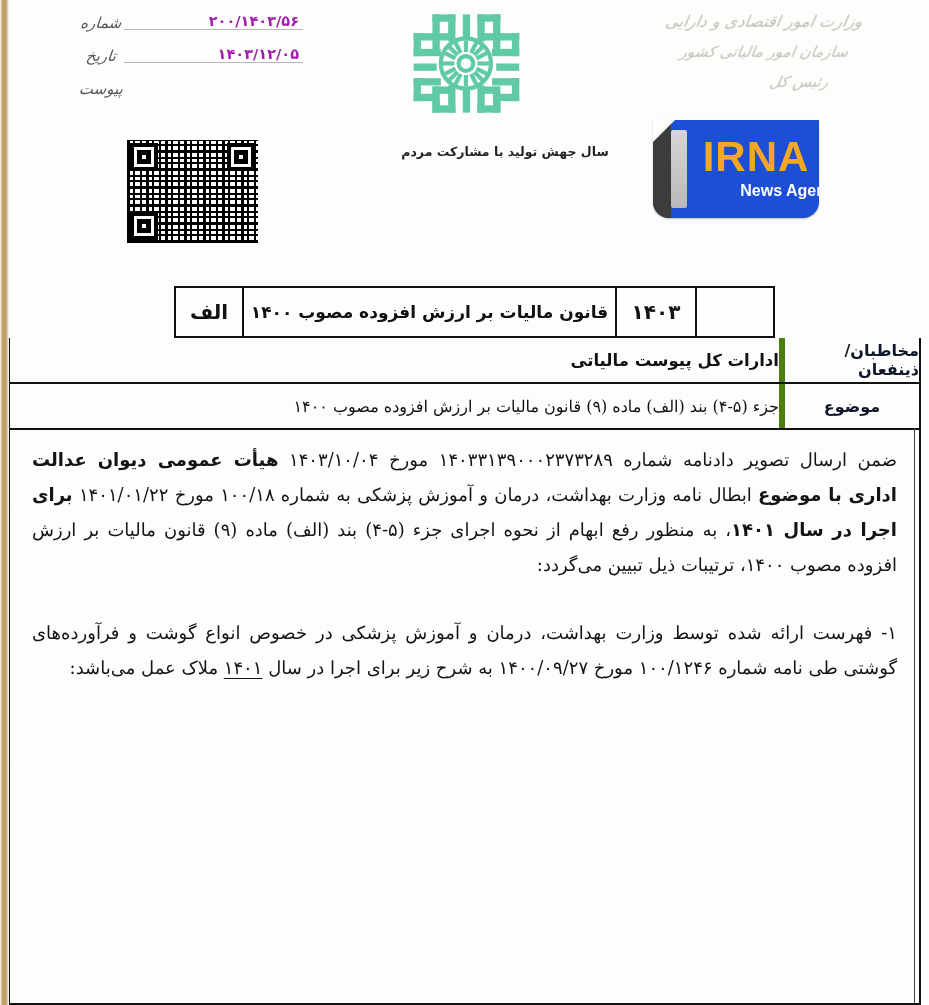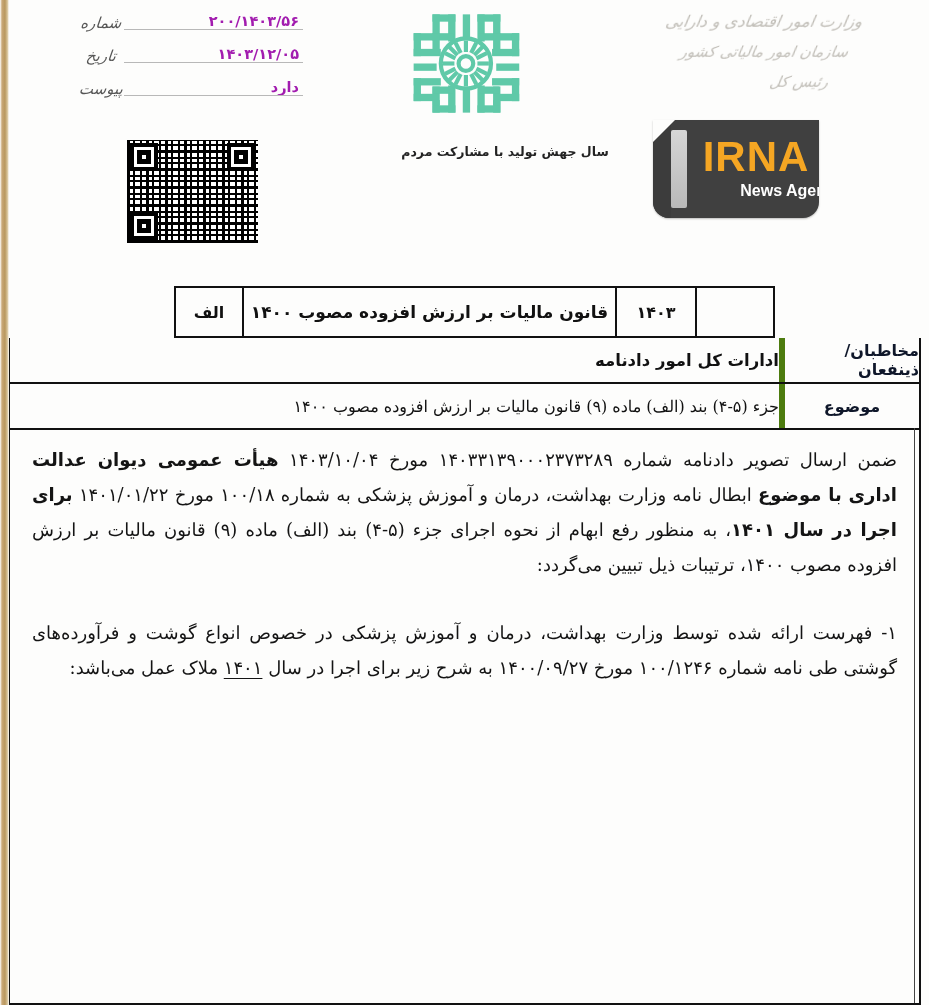--- a/index.html
+++ b/index.html
@@ -60,41 +60,41 @@
     text-align:center;opacity:.42;}
   .lh-line{font-family:"DejaVu Serif","Liberation Serif",serif;
     color:#6d6658;font-style:italic;transform:skewX(-10deg);
     letter-spacing:-1.2px;filter:blur(.35px);}
   .lh1{font-size:16px;margin-top:4px;}
   .lh2{font-size:15px;margin-top:12px;}
   .lh3{font-size:15px;margin-top:12px;margin-right:-70px;}
 
   
   .irna{position:absolute;left:653px;top:120px;width:166px;height:98px;
-    background:#404040;border-radius:0 0 16px 16px;
+    background:#1d4ed8;border-radius:0 0 16px 16px;
     box-shadow:0 1px 2px rgba(0,0,0,.25);overflow:hidden;}
   .irna::before{content:"";position:absolute;left:0;top:0;width:18px;height:98px;
     background:#3c3c3c;}
   .irna .strip{position:absolute;left:18px;top:10px;width:16px;height:78px;
     background:linear-gradient(180deg,#d6d6d6,#b9b9b9);border-radius:2px;}
   .irna .corner{position:absolute;left:0;top:0;width:0;height:0;
     border-left:22px solid #fdfdfc;border-bottom:22px solid transparent;}
   .irna .brand{position:absolute;left:44px;top:16px;width:118px;text-align:center;
     font-size:42px;line-height:42px;font-weight:700;color:#f5a623;
     font-family:"Liberation Sans",sans-serif;letter-spacing:1px;direction:ltr;}
   .irna .sub{position:absolute;left:44px;top:62px;width:118px;text-align:center;
     font-size:16px;font-weight:700;color:#ffffff;
     font-family:"Liberation Sans",sans-serif;direction:ltr;margin-left:36px;}
 
   
   .cls-table{position:absolute;left:174px;top:286px;width:601px;height:52px;
     display:flex;flex-direction:row;border:2px solid #111;box-sizing:border-box;}
   .cls-cell{border-left:2px solid #111;box-sizing:border-box;
     display:flex;align-items:center;justify-content:center;
-    font-size:16px;font-weight:700;color:#111;}
+    font-size:20px;font-weight:700;color:#111;}
   .cls-cell:last-child{border-left:none;}
   .c-empty{width:78px;}
   .c-year{width:80px;}
   .c-law{flex:1;font-size:17px;}
   .c-alef{width:66px;}
 
   
   .meta-table{position:absolute;left:8px;top:338px;width:913px;
     border:2px solid #111;border-top:none;box-sizing:border-box;}
   .mt-row{display:flex;flex-direction:row;border-bottom:2px solid #111;}
@@ -137,23 +137,20 @@
         </div>
       </div>
       <div class="meta-row">
         <div class="meta-label">تاریخ</div>
         <div class="meta-line">
           <span class="meta-val">۱۴۰۳/۱۲/۰۵</span>
         </div>
       </div>
       <div class="meta-row">
         <div class="meta-label">پیوست</div>
-        <div class="meta-line">
-          <span class="meta-val">دارد</span>
-        </div>
       </div>
     </div>
 
     <div class="qr">
       <div class="fp tl"></div>
       <div class="fp tr"></div>
       <div class="fp bl"></div>
     </div>
 
     <div class="emblem-wrap">
@@ -249,21 +246,21 @@
   <div class="cls-table">
     <div class="cls-cell c-empty"></div>
     <div class="cls-cell c-year">۱۴۰۳</div>
     <div class="cls-cell c-law">قانون مالیات بر ارزش افزوده مصوب ۱۴۰۰</div>
     <div class="cls-cell c-alef">الف</div>
   </div>
 
   <div class="meta-table">
     <div class="mt-row">
       <div class="mt-label">مخاطبان/ ذینفعان</div>
-      <div class="mt-value">ادارات کل امور دادنامه</div>
+      <div class="mt-value">ادارات کل پیوست مالیاتی</div>
     </div>
     <div class="mt-row">
       <div class="mt-label">موضوع</div>
       <div class="mt-value normal">جزء (۵-۴) بند (الف) ماده (۹) قانون مالیات بر ارزش افزوده مصوب ۱۴۰۰</div>
     </div>
   </div>
 
   <div class="body-box">
     <p class="para" id="para1"><span>ضمن ارسال تصویر دادنامه شماره ۱۴۰۳۳۱۳۹۰۰۰۲۳۷۳۲۸۹ مورخ ۱۴۰۳/۱۰/۰۴ </span><span style="font-weight: 700; font-family: &quot;DejaVu Sans&quot;, &quot;Liberation Sans&quot;, sans-serif;">هیأت عمومی دیوان عدالت اداری با موضوع</span><span> ابطال نامه وزارت بهداشت، درمان و آموزش پزشکی به شماره ۱۰۰/۱۸ مورخ ۱۴۰۱/۰۱/۲۲ </span><span style="font-weight: 700; font-family: &quot;DejaVu Sans&quot;, &quot;Liberation Sans&quot;, sans-serif;">برای اجرا در سال ۱۴۰۱</span><span>، به منظور رفع ابهام از نحوه اجرای جزء (۵-۴) بند (الف) ماده (۹) قانون مالیات بر ارزش افزوده مصوب ۱۴۰۰، ترتیبات ذیل تبیین می‌گردد:</span></p>
     <p class="para item" id="item1"><span>۱- فهرست ارائه شده توسط وزارت بهداشت، درمان و آموزش پزشکی در خصوص انواع گوشت و فرآورده‌های گوشتی طی نامه شماره ۱۰۰/۱۲۴۶ مورخ ۱۴۰۰/۰۹/۲۷ به شرح زیر برای اجرا در سال </span><span style="text-decoration: underline; text-underline-offset: 4px;">۱۴۰۱</span><span> ملاک عمل می‌باشد:</span></p>

